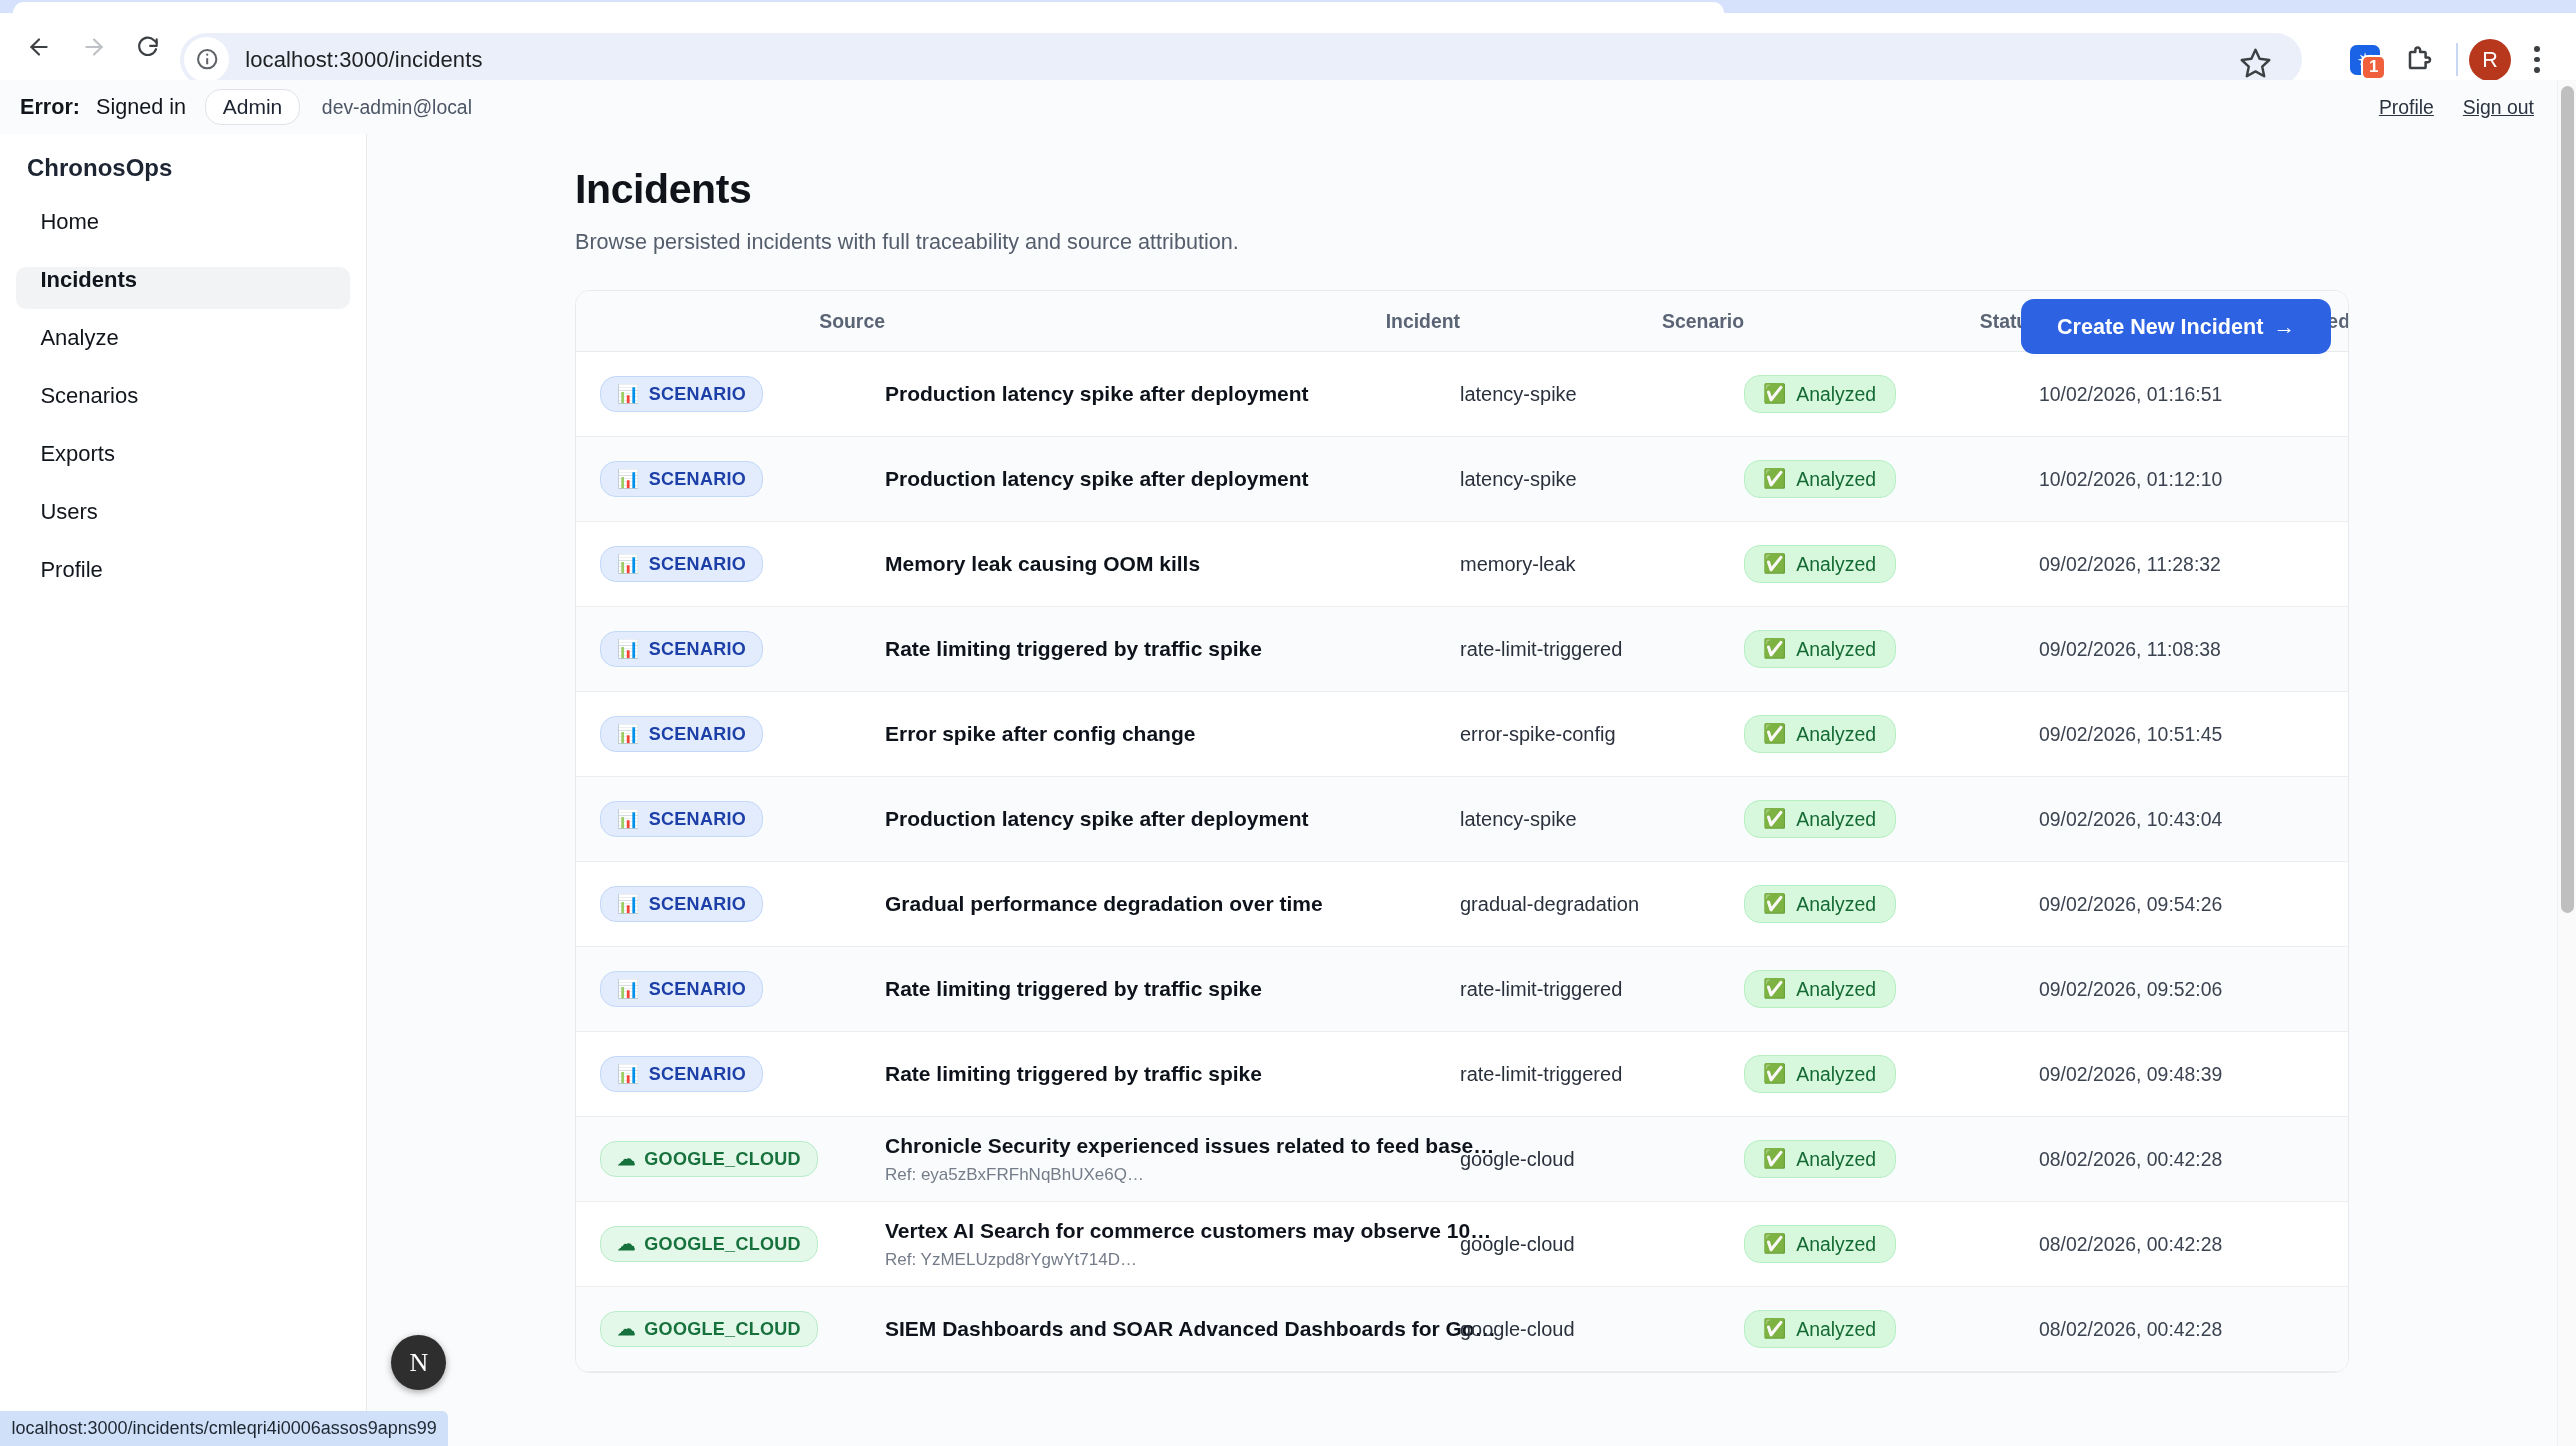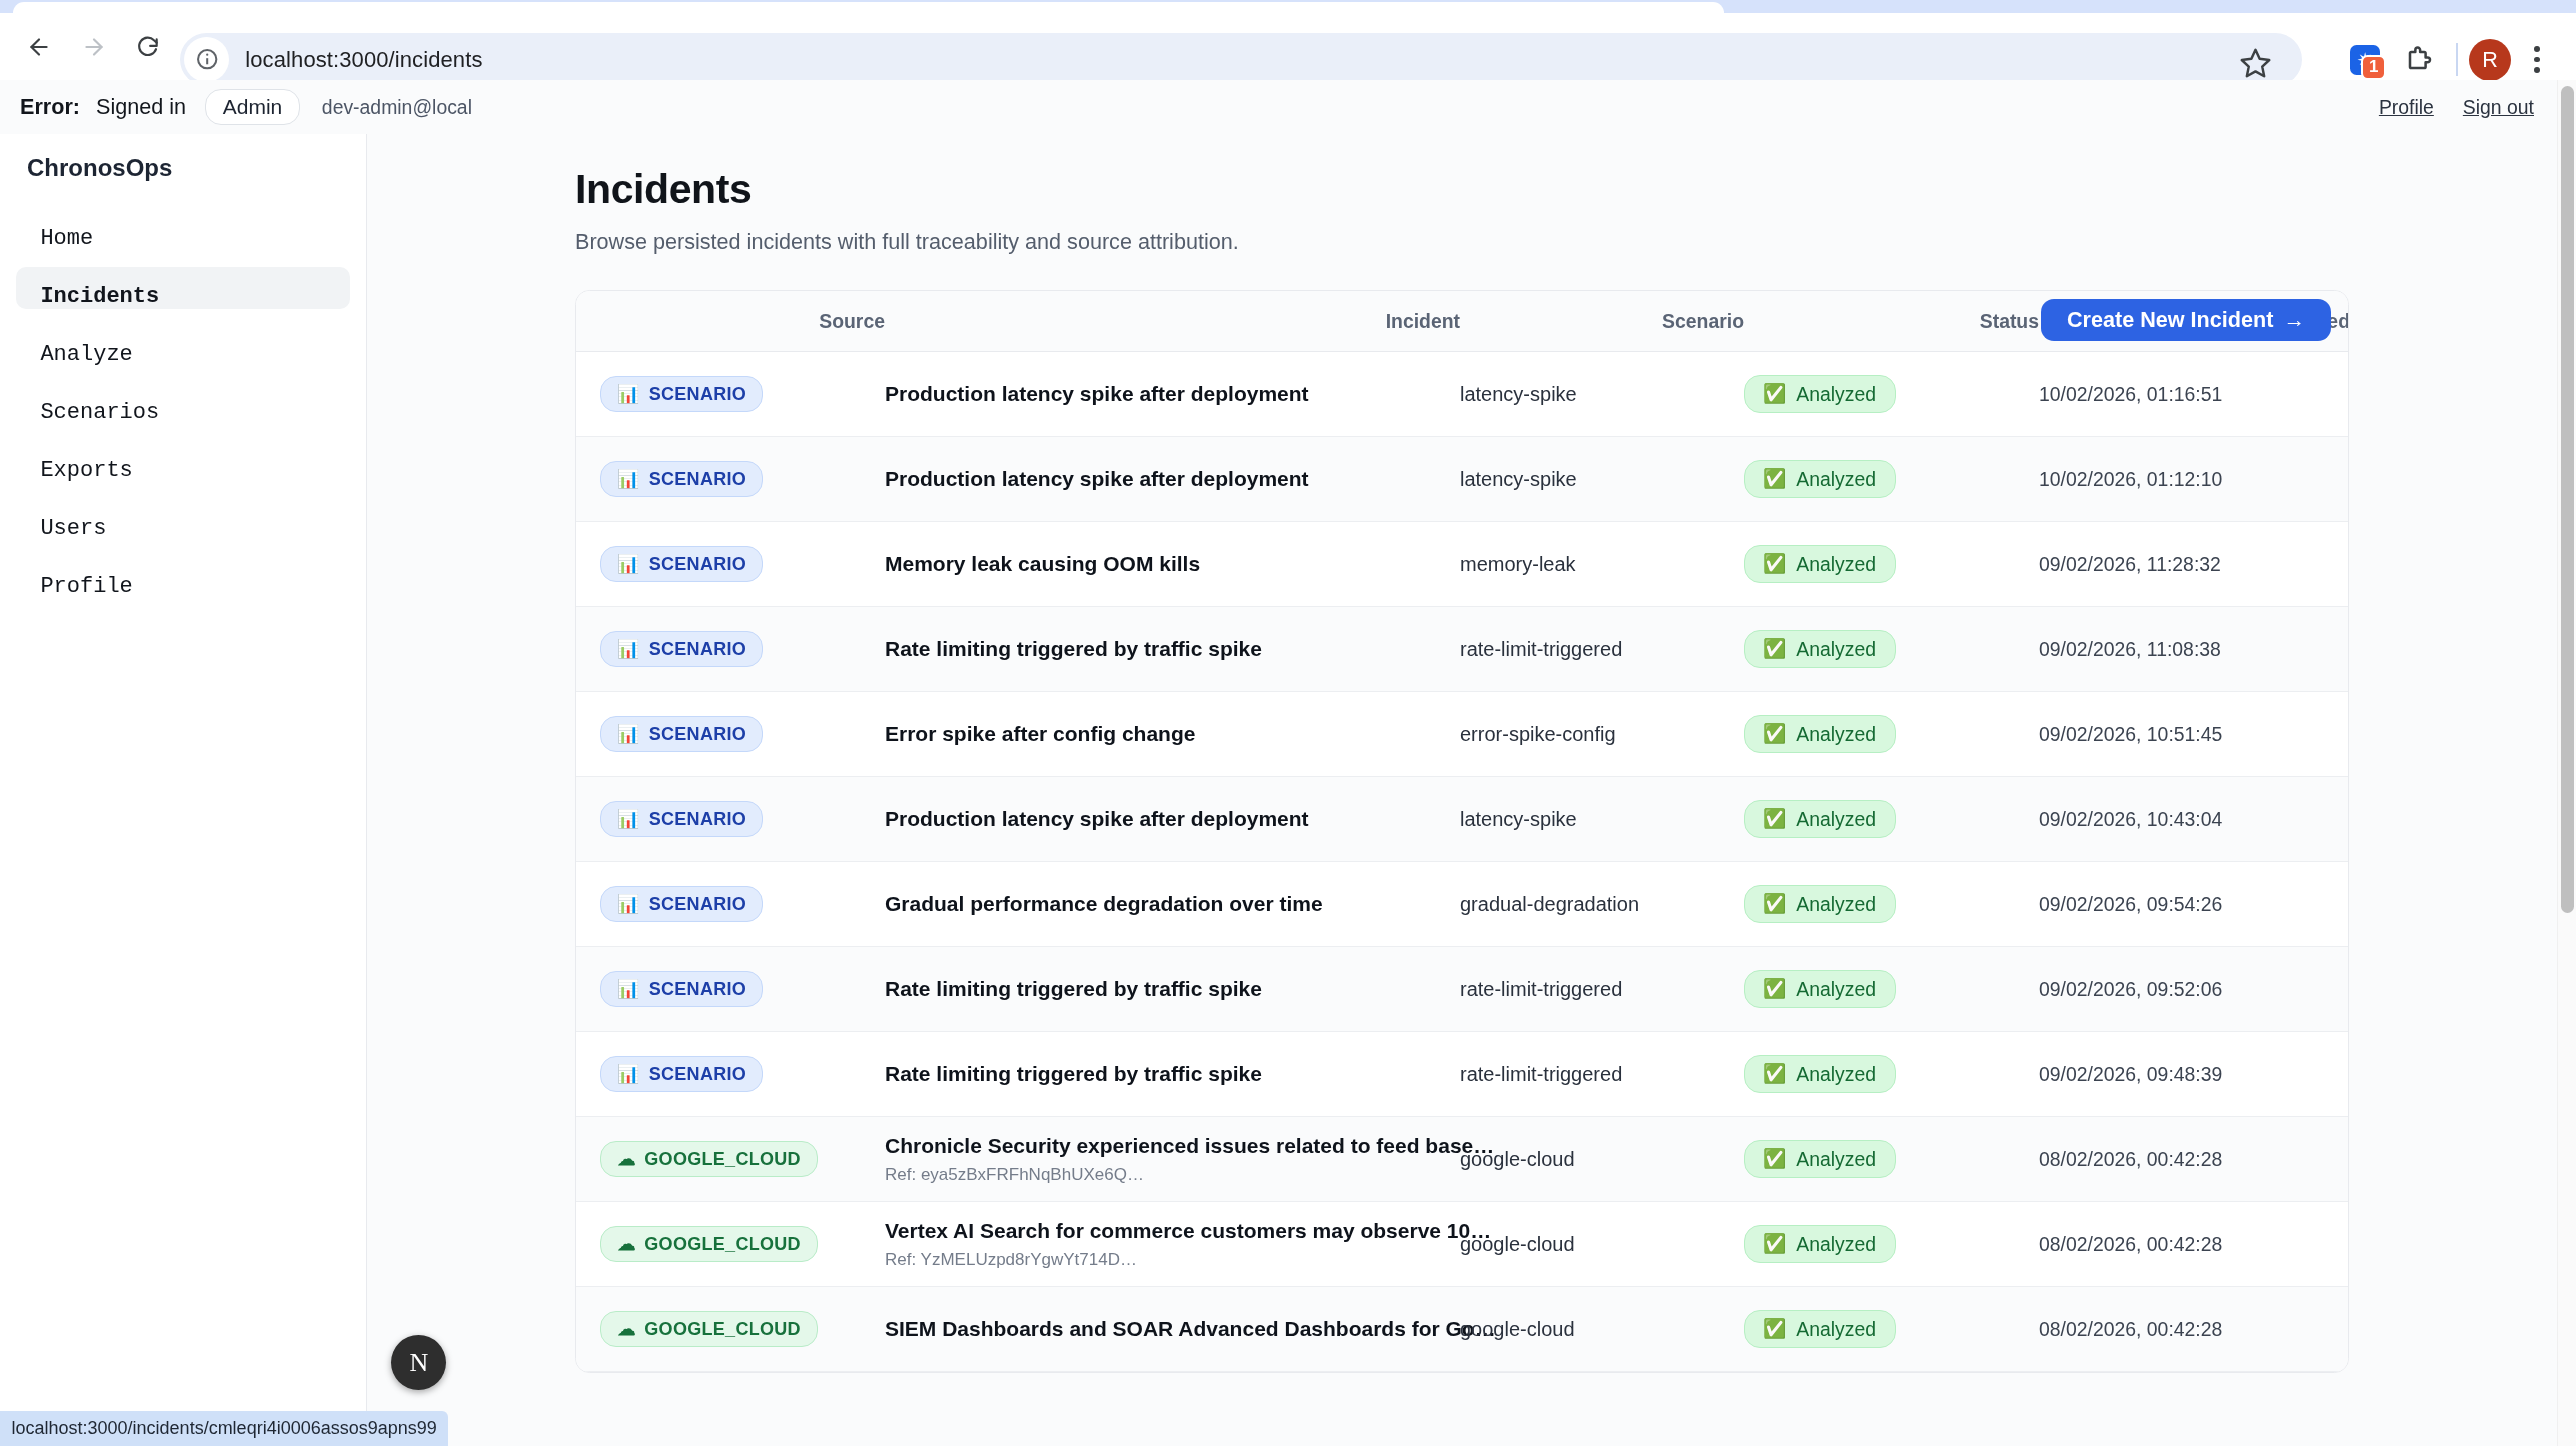--- a/index.html
+++ b/index.html
@@ -103,39 +103,38 @@
   #auth-links a { font-size: 19.4px; color: #2b3340; text-decoration: underline; }
 
   
   #app-body { position: absolute; top: 134px; left: 0; width: 2557px; height: 1312px; display: flex; }
   #sidebar {
     width: 367px; height: 1312px; background: #ffffff;
     border-right: 1.4px solid #e8eaee; flex: 0 0 367px; padding-top: 20px;
   }
   #brand { margin: 0 0 27px 27px; font-size: 24px; font-weight: bold; color: #1d2533; }
   .nav-item {
-    margin: 0 16px; height: 42px; display: flex; align-items: flex-end;
+    margin: 0 16px; height: 42px; display: flex; align-items: flex-start;
     padding-left: 24.4px; border-radius: 10px; font-size: 22px; color: #11151c;
     margin-bottom: 16px;
-    font-family: Liberation Mono, monospace;
   }
   .nav-item.active { background: #f1f3f5; font-weight: bold; }
 
   #content {
     flex: 1; background: #fafbfc; height: 1312px; position: relative;
     overflow: hidden;
   }
   #page-head { padding: 32px 0 0 208px; }
   #page-title { font-size: 41px; font-weight: bold; color: #10141a; letter-spacing: -0.4px; }
   #page-subtitle { margin-top: 16px; font-size: 21.6px; color: #545d6c; }
 
   #create-incident-button {
     position: absolute; top: 165px; right: 226px;
     background: #2d63e3; color: #fff; border: none; border-radius: 13px;
-    padding: 0 26px; height: 42px; font-size: 21.6px; font-weight: bold;
+    padding: 0 36px; height: 55px; font-size: 21.6px; font-weight: bold;
     font-family: "Liberation Sans", sans-serif; cursor: pointer;
     display: flex; align-items: center; gap: 10px;
   }
 
   #filters-row {
     margin: 39px 0 0 208px; display: flex; align-items: center; gap: 14.4px;
   }
   .filter-label { font-size: 21px; color: #2a313d; }
   .filter-select {
     appearance: none; background: #ffffff; border: 1.4px solid #dfe3e8;

